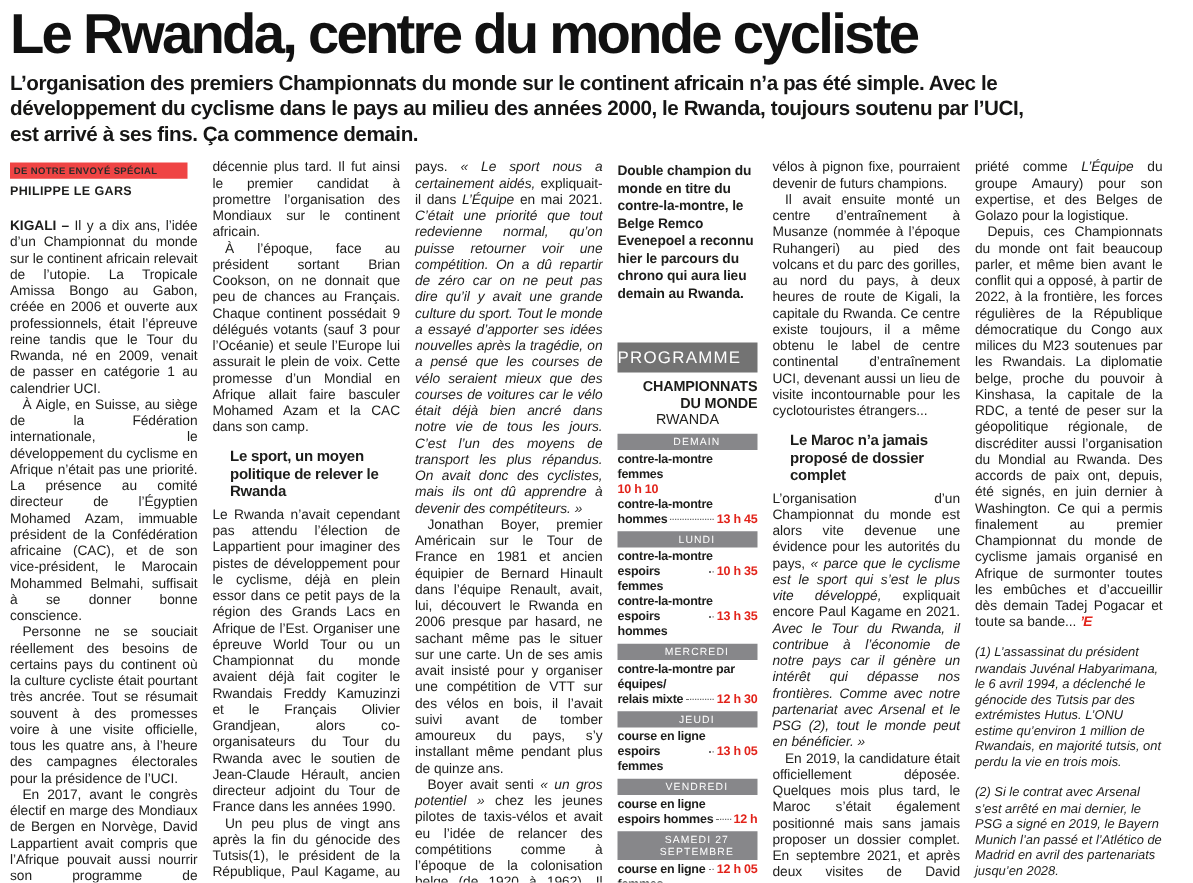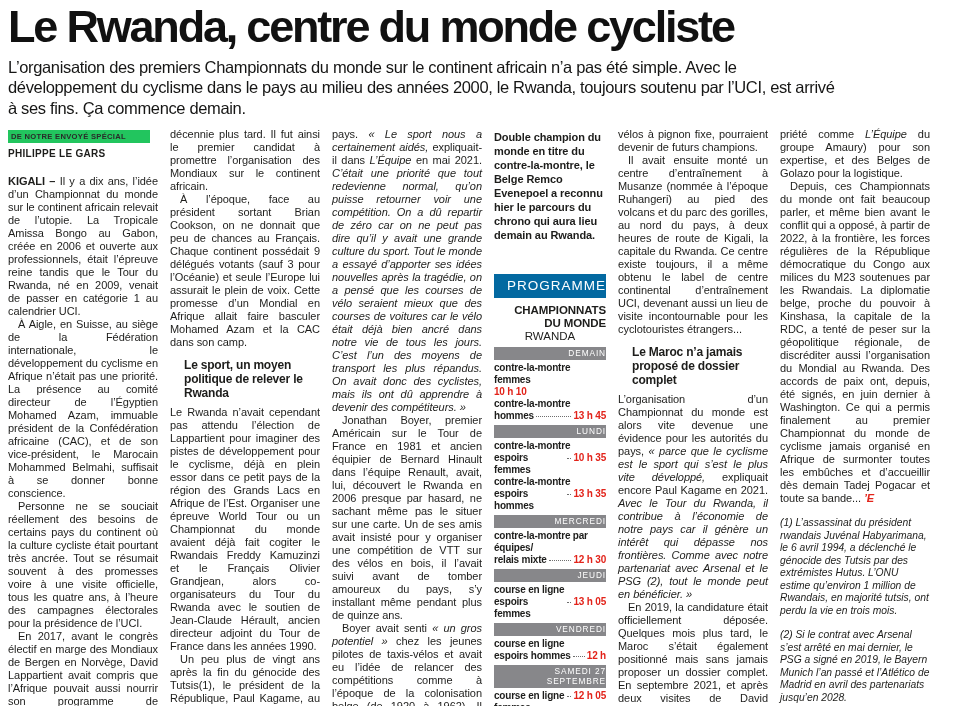--- a/index.html
+++ b/index.html
@@ -11,60 +11,60 @@
   }
   .page { padding:4px 8px 0 8px; width:844px; height:706px; }
 
   
   .headline {
     margin:0; font-size:45px; line-height:1.02; font-weight:bold;
     letter-spacing:-2.2px; white-space:nowrap; color:#111;
   }
   .standfirst {
     margin:7px 0 10px 0; font-size:16.5px; line-height:20.5px;
-    font-weight:normal; letter-spacing:-0.35px; color:#161615; max-width:944px;
+    font-weight:bold; letter-spacing:-0.35px; color:#161615; max-width:944px;
   }
 
   
   .cols { display:flex; gap:12px; align-items:flex-start; }
   .col  { width:150px; flex:0 0 150px; }
   .col-narrow { width:112px; flex:0 0 112px; }
 
   .bp {
     margin:0; font-size:11px; line-height:13px; text-align:justify;
     letter-spacing:-0.05px; hyphens:auto; -webkit-hyphens:auto;
   }
   .indent { text-indent:10px; }
   .subhead {
     font-weight:bold; font-size:12px; line-height:1.15;
     margin:10px 0 5px 14px; letter-spacing:-0.2px;
   }
   .ital { font-style:italic; }
 
   
   .kicker {
-    display:block; background:#22c55e; color:#2a2a29;
+    display:block; background:#ef4444; color:#2a2a29;
     font-size:7.6px; font-weight:bold; letter-spacing:0.3px;
     padding:2px 3px; width:142px; margin:2px 0 0 0;
   }
   .author {
     font-size:10px; font-weight:bold; letter-spacing:0.3px;
     margin:5px 0 16px 0;
   }
 
   
   .sb-intro { font-size:11px; line-height:14px; font-weight:bold; letter-spacing:-0.1px; margin:2px 0 0 0; }
   .prog-head {
-    margin-top:32px; background:#0369a1; color:#fff; text-align:right;
+    margin-top:32px; background:#737373; color:#fff; text-align:left;
     font-size:13.5px; letter-spacing:1px; padding:4px 0 5px 0;
   }
   .prog-title { text-align:right; font-weight:bold; font-size:11.5px; line-height:1.12; margin-top:6px; letter-spacing:-0.1px; }
   .prog-sub   { text-align:center; font-size:11.5px; line-height:1.15; margin-bottom:4px; }
   .day-band {
-    background:#87878a; color:#fff; text-align:right;
+    background:#87878a; color:#fff; text-align:center;
     font-size:8.3px; letter-spacing:0.9px; padding:1px 0 2px 15px; margin:3px 0 2px 0;
   }
   .evt { font-weight:bold; font-size:10px; line-height:12px; letter-spacing:-0.2px; }
   .evt-row { display:flex; align-items:baseline; }
   .leader { flex:1 1 auto; border-bottom:1.4px dotted #6e6e6e; margin:0 2px; transform:translateY(-2px); min-width:4px; }
   .evt-time { color:#e2231a; white-space:nowrap;text-align:right; }
   .time-left { color:#e2231a; font-weight:bold; font-size:10px; line-height:12px; }
 
   
   .endmark { color:#e2231a; font-style:italic; font-weight:bold; letter-spacing:-0.5px; }

